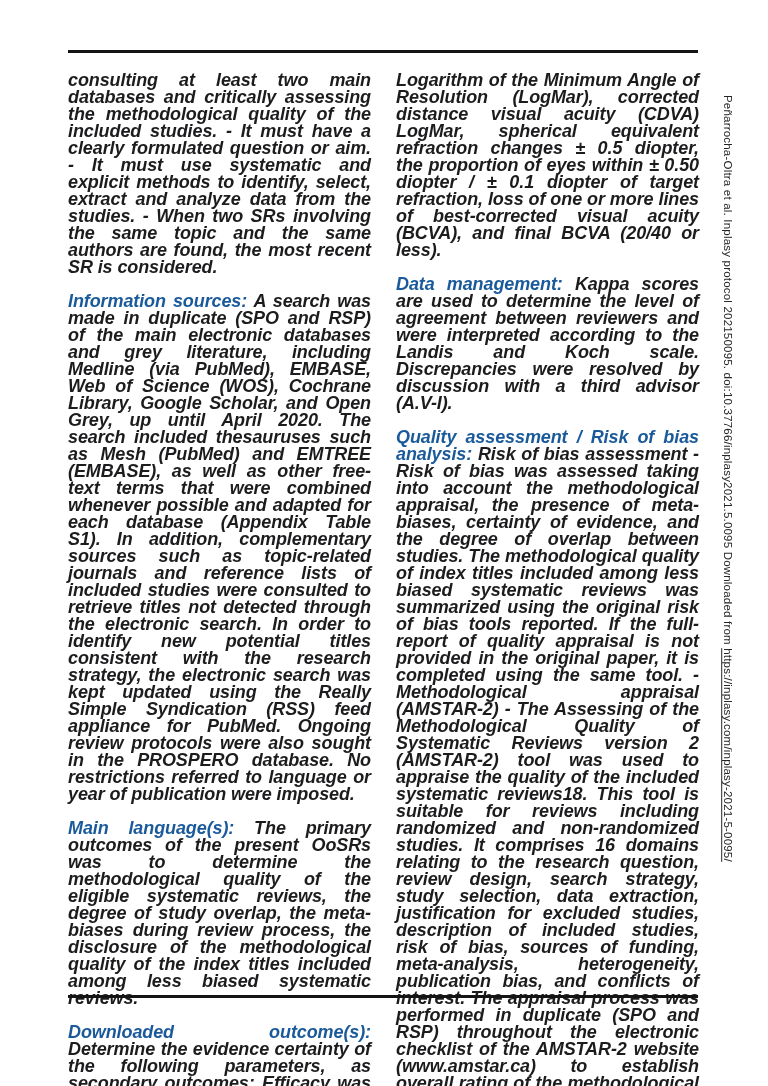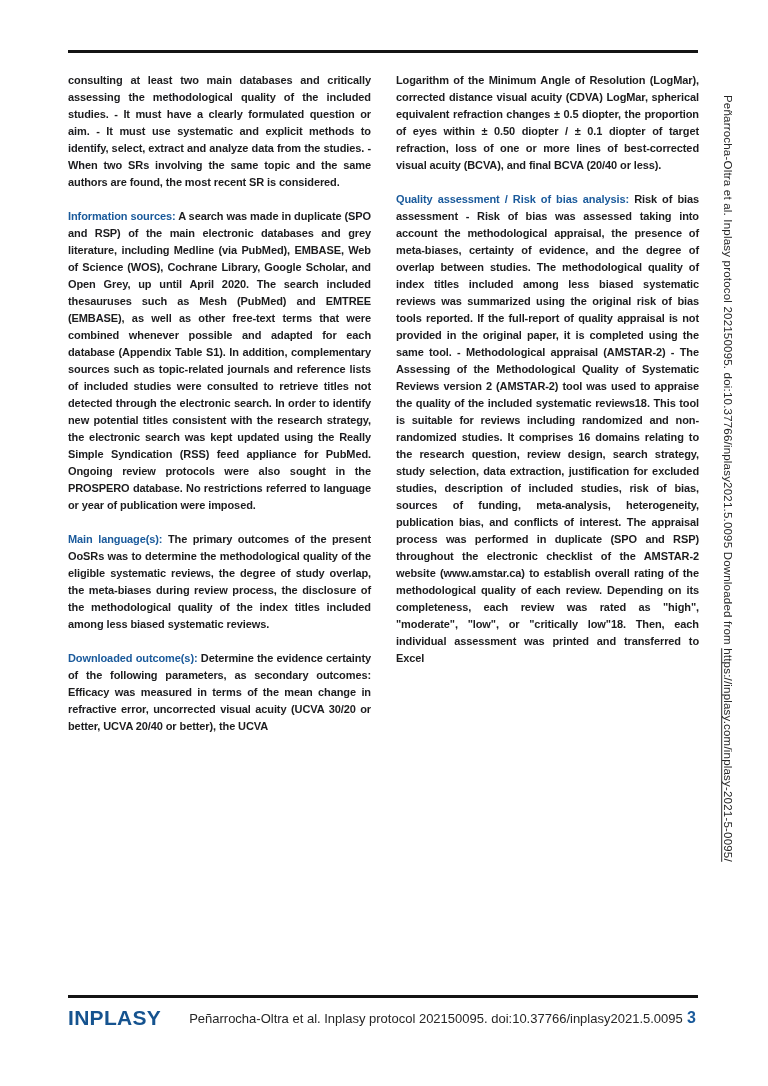--- a/index.html
+++ b/index.html
@@ -24,26 +24,27 @@
   }
 
   .columns {
     position: absolute; left: 68px; top: 72px;
     width: 632px; display: flex; gap: 25px;
   }
   .col { width: 303px; }
 
   .para {
     margin: 0 0 17px 0;
-    font-size: 11px;
+    font-size: 18px;
     line-height: 17px;
     font-weight: 700;
     text-align: justify;
     letter-spacing: -0.1px;
     color: #1c1c1e;
+    font-style: italic;
   }
   .para .h { color: #1a5a9b; }
 
   .sidebar {
     position: absolute; left: 722px; top: 95px; height: 950px;
     writing-mode: vertical-rl;
     font-size: 11.5px;
     font-weight: 400;
     color: #262626;
     letter-spacing: 0.2px;
@@ -81,29 +82,25 @@
       <p class="para"><span class="h">Information sources: </span><span>A search was made in duplicate (SPO and RSP) of the main electronic databases and grey literature, including Medline (via PubMed), EMBASE, Web of Science (WOS), Cochrane Library, Google Scholar, and Open Grey, up until April 2020. The search included thesauruses such as Mesh (PubMed) and EMTREE (EMBASE), as well as other free-text terms that were combined whenever possible and adapted for each database (Appendix Table S1). In addition, complementary sources such as topic-related journals and reference lists of included studies were consulted to retrieve titles not detected through the electronic search. In order to identify new potential titles consistent with the research strategy, the electronic search was kept updated using the Really Simple Syndication (RSS) feed appliance for PubMed. Ongoing review protocols were also sought in the PROSPERO database. No restrictions referred to language or year of publication were imposed.</span></p>
 
       <p class="para"><span class="h">Main language(s): </span><span>The primary outcomes of the present OoSRs was to determine the methodological quality of the eligible systematic reviews, the degree of study overlap, the meta-biases during review process, the disclosure of the methodological quality of the index titles included among less biased systematic reviews.</span></p>
 
       <p class="para"><span class="h">Downloaded outcome(s): </span><span>Determine the evidence certainty of the following parameters, as secondary outcomes: Efficacy was measured in terms of the mean change in refractive error, uncorrected visual acuity (UCVA 30/20 or better, UCVA 20/40 or better), the UCVA</span></p>
     </div>
 
     <div class="col">
       <p class="para"><span class="h"></span><span>Logarithm of the Minimum Angle of Resolution (LogMar), corrected distance visual acuity (CDVA) LogMar, spherical equivalent refraction changes ± 0.5 diopter, the proportion of eyes within ± 0.50 diopter / ± 0.1 diopter of target refraction, loss of one or more lines of best-corrected visual acuity (BCVA), and final BCVA (20/40 or less).</span></p>
 
+      <p class="para"><span class="h">Data management: </span><span>Kappa scores are used to determine the level of agreement between reviewers and were interpreted according to the Landis and Koch scale. Discrepancies were resolved by discussion with a third advisor (A.V-I).</span></p>
 
       <p class="para"><span class="h">Quality assessment / Risk of bias analysis: </span><span>Risk of bias assessment - Risk of bias was assessed taking into account the methodological appraisal, the presence of meta-biases, certainty of evidence, and the degree of overlap between studies. The methodological quality of index titles included among less biased systematic reviews was summarized using the original risk of bias tools reported. If the full-report of quality appraisal is not provided in the original paper, it is completed using the same tool. - Methodological appraisal (AMSTAR-2) - The Assessing of the Methodological Quality of Systematic Reviews version 2 (AMSTAR-2) tool was used to appraise the quality of the included systematic reviews18. This tool is suitable for reviews including randomized and non-randomized studies. It comprises 16 domains relating to the research question, review design, search strategy, study selection, data extraction, justification for excluded studies, description of included studies, risk of bias, sources of funding, meta-analysis, heterogeneity, publication bias, and conflicts of interest. The appraisal process was performed in duplicate (SPO and RSP) throughout the electronic checklist of the AMSTAR-2 website (www.amstar.ca) to establish overall rating of the methodological quality of each review. Depending on its completeness, each review was rated as "high", "moderate", "low", or "critically low"18. Then, each individual assessment was printed and transferred to Excel</span></p>
     </div>
 
   </div>
 
   <div class="sidebar"><span>Peñarrocha-Oltra et al. Inplasy protocol 202150095. doi:10.37766/inplasy2021.5.0095 Downloaded from </span><span class="url">https://inplasy.com/inplasy-2021-5-0095/</span></div>
 
   <div class="bottom-rule"></div>
 
-  <div class="footer">
-    <span class="logo">INPLASY</span>
-    <span class="citation">Peñarrocha-Oltra et al. Inplasy protocol 202150095. doi:10.37766/inplasy2021.5.0095</span>
-    <span class="pagenum">3</span>
-  </div>
 
 </div>
 
 </body></html>

